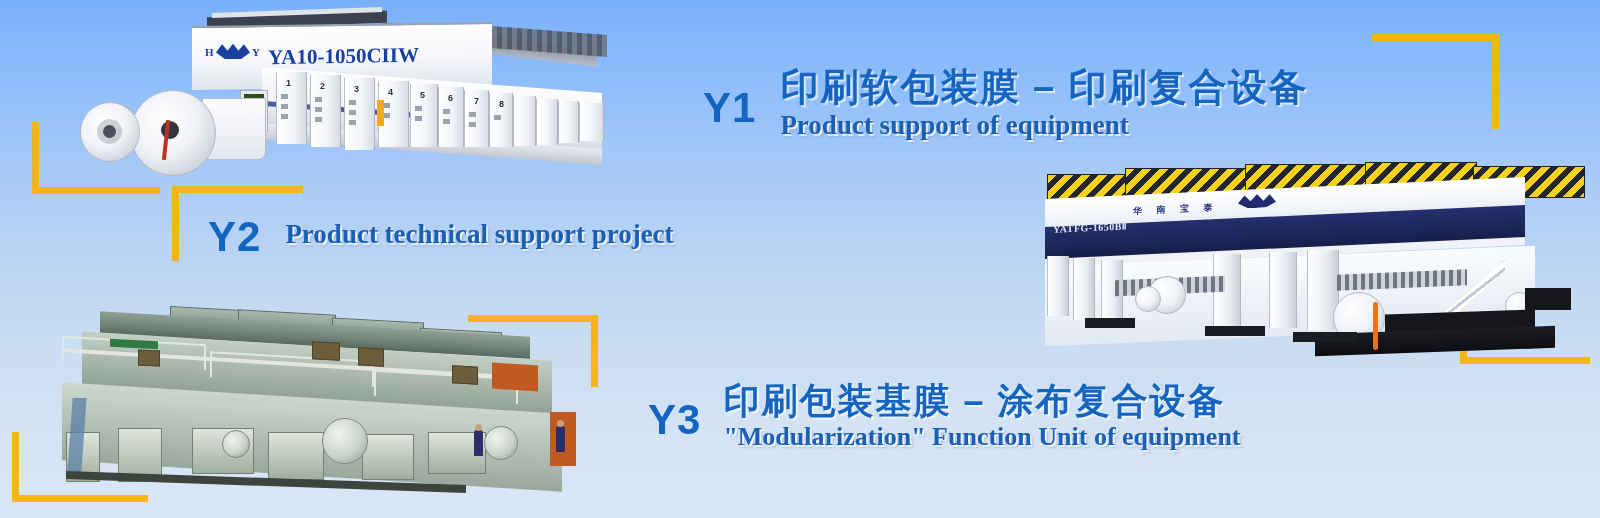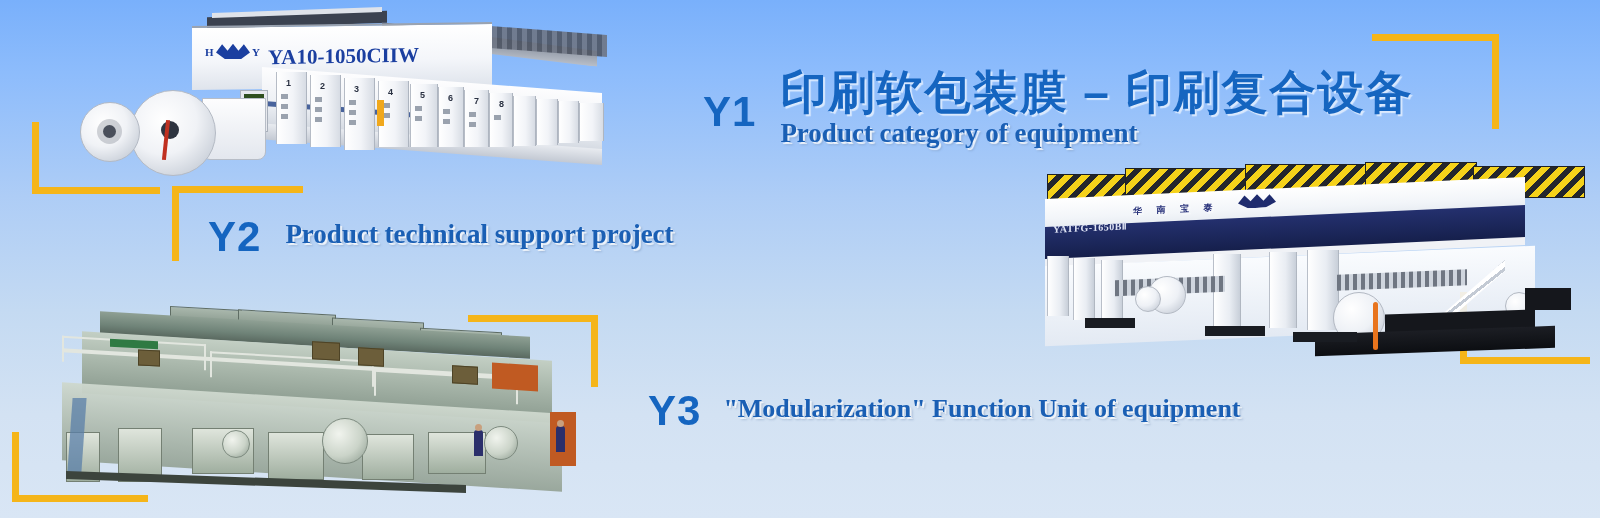--- a/index.html
+++ b/index.html
@@ -31,21 +31,21 @@
   }
   .en{
     color:#1a5fb4;font-weight:bold;line-height:1.05;
     font-family:"Liberation Serif",serif;
     letter-spacing:0px;
     text-shadow:2px 2px 1px rgba(255,255,255,.85), 3px 3px 2px rgba(110,140,180,.45);
   }
 
   #g1{left:703px;top:68px;}
   #g1 .ycode{font-size:42px;margin-right:24px;margin-top:8px;}
-  #g1 .cn{font-size:46px;}
+  #g1 .cn{font-size:38px;}
   #g1 .en{font-size:27px;margin-top:3px;}
 
   #g2{left:208px;top:208px;}
   #g2 .ycode{font-size:42px;margin-right:24px;margin-top:8px;}
   #g2 .cn{font-size:38px;}
   #g2 .en{font-size:27px;margin-top:3px;}
 
   #g3{left:648px;top:382px;}
   #g3 .ycode{font-size:42px;margin-right:22px;margin-top:8px;}
   #g3 .cn{font-size:36px;}
@@ -446,31 +446,32 @@
     <div class="orange3" style="left:528px;top:110px;width:26px;height:54px;"></div>
     <div class="person" style="left:452px;top:128px;"></div>
     <div class="person" style="left:534px;top:124px;"></div>
     <div class="darkbase" style="left:44px;top:176px;width:400px;height:8px;transform:skewY(2deg);"></div>
   </div>
 
   <div class="grp" id="g1">
     <div class="ycode">Y1</div>
     <div class="lines">
       <div class="cn">印刷软包装膜 – 印刷复合设备</div>
-      <div class="en">Product category of equipment</div>
+      <div class="en">Product support of equipment</div>
     </div>
   </div>
 
   <div class="grp" id="g2">
     <div class="ycode">Y2</div>
     <div class="lines">
       <div class="en">Product technical support project</div>
     </div>
   </div>
 
   <div class="grp" id="g3">
     <div class="ycode">Y3</div>
     <div class="lines">
+      <div class="cn">印刷包装基膜 –  涂布复合设备</div>
       <div class="en">"Modularization" Function Unit of equipment</div>
     </div>
   </div>
 
 </div>
 
 </body></html>

